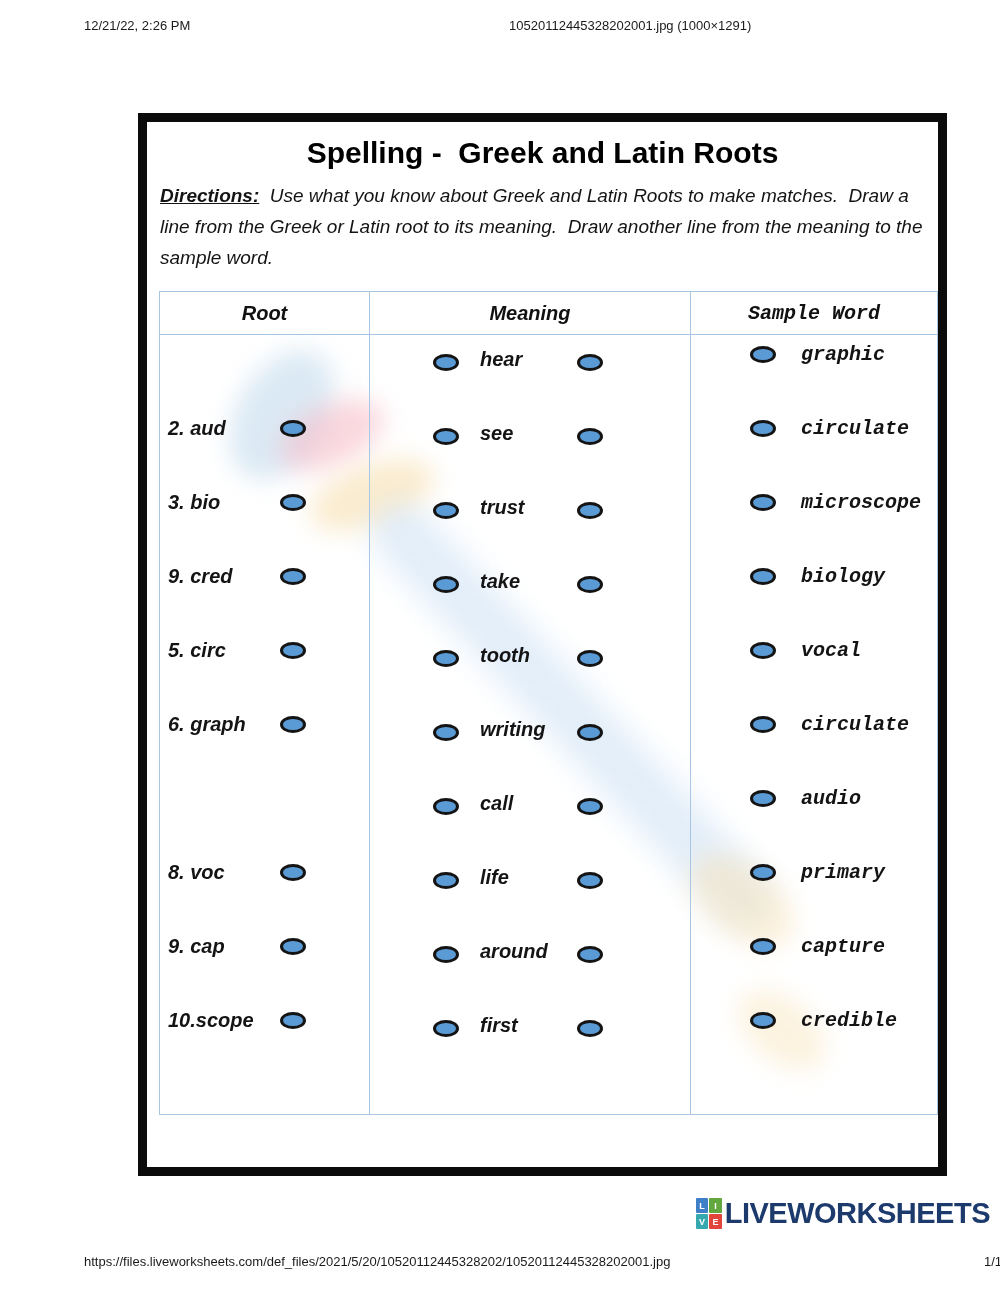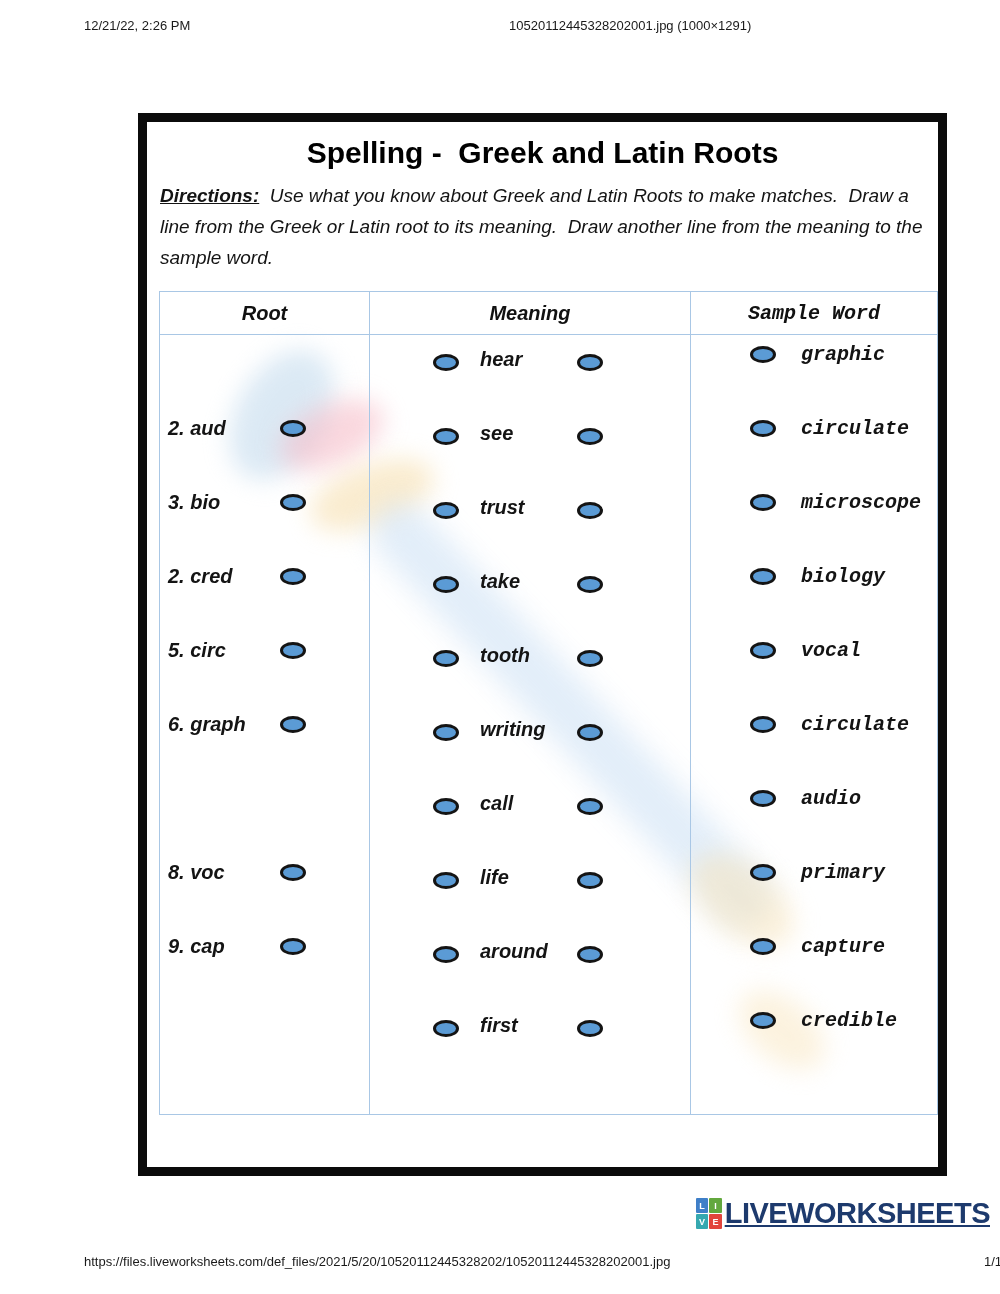--- a/index.html
+++ b/index.html
@@ -50,21 +50,21 @@
   .sample-lbl{margin-left:25px;}
   .oval{flex:0 0 auto;width:26px;height:17px;box-sizing:border-box;border:3px solid #141414;
         border-radius:50%;background:#5b9bd5;display:inline-block;}
 
   
   .brand{position:absolute;top:1197px;right:52px;display:flex;align-items:center;gap:3px;}
   .brand-icon{width:26px;height:31px;display:grid;grid-template-columns:1fr 1fr;grid-template-rows:1fr 1fr;gap:1px;}
   .tile{display:flex;align-items:center;justify-content:center;color:#fff;font-size:9px;font-weight:bold;
         border-radius:1px;}
   .tile-l{background:#3f7fc8;} .tile-i{background:#63a83e;} .tile-v{background:#35a8b0;} .tile-e{background:#e2453c;}
-  .brand-text{font-size:29px;font-weight:bold;color:#1d3a6d;letter-spacing:-0.5px;text-decoration:underline;}
+  .brand-text{font-size:29px;font-weight:bold;color:#1d3a6d;letter-spacing:-0.5px;}
 </style>
 </head>
 <body>
 
 <div class="page">
 
   <div class="print-header">
     <span>12/21/22, 2:26 PM</span>
     <span class="print-title">10520112445328202001.jpg (1000×1291)</span>
   </div>
@@ -87,37 +87,41 @@
         <div class="col-header">Root</div>
         <div class="row" style="top:119px">
           <span class="lbl root-lbl">2. aud</span>
           <span class="oval"></span>
         </div>
         <div class="row" style="top:193px">
           <span class="lbl root-lbl">3. bio</span>
           <span class="oval"></span>
         </div>
         <div class="row" style="top:267px">
-          <span class="lbl root-lbl">2. cred</span>
+          <span class="lbl root-lbl">9. cred</span>
           <span class="oval"></span>
         </div>
         <div class="row" style="top:341px">
           <span class="lbl root-lbl">5. circ</span>
           <span class="oval"></span>
         </div>
         <div class="row" style="top:415px">
           <span class="lbl root-lbl">6. graph</span>
           <span class="oval"></span>
         </div>
         <div class="row" style="top:563px">
           <span class="lbl root-lbl">8. voc</span>
           <span class="oval"></span>
         </div>
         <div class="row" style="top:637px">
           <span class="lbl root-lbl">9. cap</span>
+          <span class="oval"></span>
+        </div>
+        <div class="row" style="top:711px">
+          <span class="lbl root-lbl">10.scope</span>
           <span class="oval"></span>
         </div>
       </div>
 
       <div class="col col-meaning">
         <div class="col-header">Meaning</div>
         <div class="row" style="top:45px">
           <span class="oval"></span>
           <span class="lbl meaning-lbl">hear</span>
           <span class="oval"></span>

